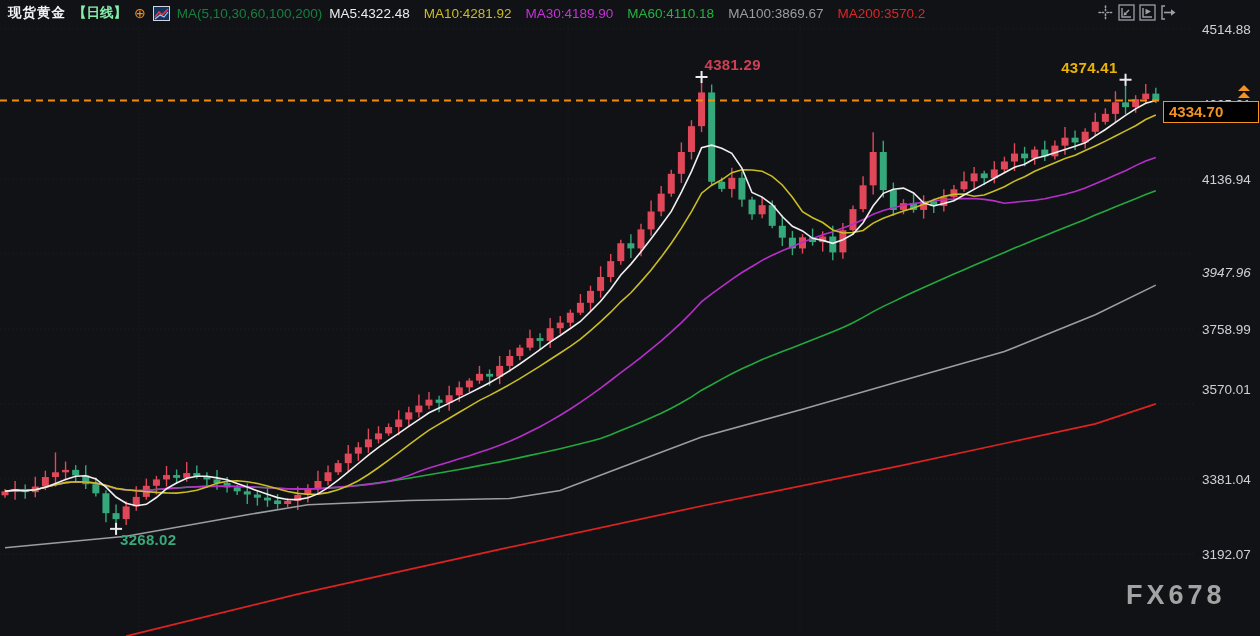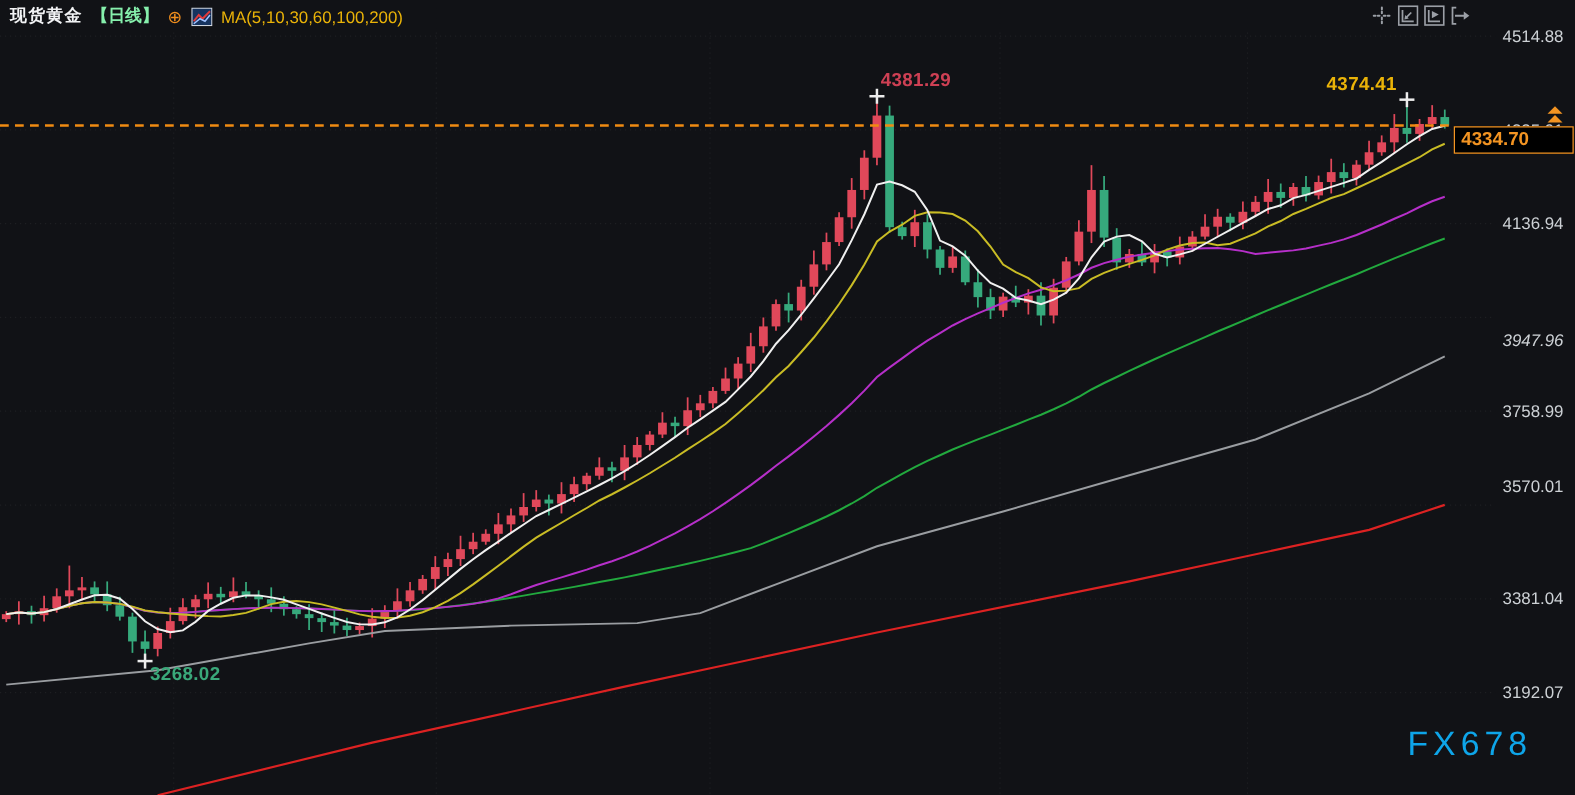--- a/index.html
+++ b/index.html
@@ -6,40 +6,40 @@
   #app{position:relative;width:1260px;height:636px;background:#111216;overflow:hidden;
        font-family:"Liberation Sans",sans-serif;-webkit-font-smoothing:antialiased;}
   #chart-svg{position:absolute;left:0;top:0;}
   
   #header{position:absolute;left:0;top:0;height:26px;width:1060px;display:flex;align-items:center;
           padding-left:8px;box-sizing:border-box;gap:7px;font-size:13.5px;white-space:nowrap;z-index:5;}
   .title{color:#f2f3f5;font-weight:bold;letter-spacing:1px;}
   .timeframe{color:#86efac;font-weight:bold;}
   .plus-ico{color:#f28f1d;font-size:14px;line-height:1;}
   .chart-logo{width:17px;height:15px;display:inline-block;}
-  .ma-label{color:#eab308;}
+  .ma-label{color:#15803d;}
   #ma-legend{display:flex;gap:14px;}
   #ma-legend span{font-weight:500;}
   
   #toolbar{position:absolute;left:1097px;top:4px;display:flex;gap:4px;z-index:6;}
   .tb-icon{width:17px;height:17px;}
   
   .y-tick{position:absolute;left:1202px;transform:translateY(-50%);color:#cdd1d5;font-size:13.5px;z-index:2;}
   
   #price-box{position:absolute;left:1163px;top:101px;width:96px;height:22px;box-sizing:border-box;
              background:#000000;border:1px solid #f39422;color:#f39422;font-size:15px;font-weight:bold;
              line-height:20px;padding-left:5px;z-index:4;}
   #price-arrows{position:absolute;left:1238px;top:85px;z-index:5;}
   #price-arrows .tri{width:0;height:0;border-left:6px solid transparent;border-right:6px solid transparent;
              border-bottom:6px solid #f39422;margin-bottom:1px;}
   
   .annot{position:absolute;font-size:15px;font-weight:bold;z-index:3;letter-spacing:.3px;}
   
-  #watermark{position:absolute;left:1126px;top:580px;color:#0ea5e9;font-size:27px;
-             letter-spacing:4px;z-index:3;}
+  #watermark{position:absolute;left:1126px;top:580px;color:#a3a3a3;font-size:27px;
+             letter-spacing:4px;z-index:3;font-weight:bold;}
 </style>
 </head>
 <body>
 
 <div id="app">
 
   <svg id="chart-svg" width="1260" height="636" viewBox="0 0 1260 636">
       <g>
         <line x1="0" x2="1196" y1="28.98197703444815" y2="28.98197703444815" stroke="rgba(255,255,255,0.055)" stroke-width="1" stroke-dasharray="1 3"></line>
         <line x1="0" x2="1196" y1="103.98504742885665" y2="103.98504742885665" stroke="rgba(255,255,255,0.055)" stroke-width="1" stroke-dasharray="1 3"></line>
@@ -311,20 +311,28 @@
   <div id="header">
     <span class="title">现货黄金</span>
     <span class="timeframe">【日线】</span>
     <span class="plus-ico">⊕</span>
     <svg class="chart-logo" viewBox="0 0 17 15">
       <rect x="0.5" y="0.5" width="16" height="14" fill="#16335f" stroke="#cfd6e0" stroke-width="1"></rect>
       <polyline points="2,11 6,6 9,9 15,3" fill="none" stroke="#e03a3a" stroke-width="1.6"></polyline>
       <polyline points="2,13 7,9 11,11 15,6" fill="none" stroke="#9fc2ff" stroke-width="1.2"></polyline>
     </svg>
     <span class="ma-label">MA(5,10,30,60,100,200)</span>
+    <span id="ma-legend">
+        <span style="color: rgb(237, 237, 240);">MA5:4322.48</span>
+        <span style="color: rgb(201, 188, 37);">MA10:4281.92</span>
+        <span style="color: rgb(198, 49, 216);">MA30:4189.90</span>
+        <span style="color: rgb(37, 179, 63);">MA60:4110.18</span>
+        <span style="color: rgb(154, 157, 161);">MA100:3869.67</span>
+        <span style="color: rgb(224, 37, 37);">MA200:3570.2</span>
+      </span>
   </div>
 
   <div id="toolbar">
     <svg class="tb-icon" viewBox="0 0 17 17">
       <g stroke="#9b9fa6" stroke-width="1.6" stroke-linecap="round">
         <line x1="8.5" y1="2" x2="8.5" y2="7" stroke-dasharray="1.4 1.8"></line>
         <line x1="8.5" y1="10" x2="8.5" y2="15" stroke-dasharray="1.4 1.8"></line>
         <line x1="2" y1="8.5" x2="7" y2="8.5" stroke-dasharray="1.4 1.8"></line>
         <line x1="10" y1="8.5" x2="15" y2="8.5" stroke-dasharray="1.4 1.8"></line>
       </g>

